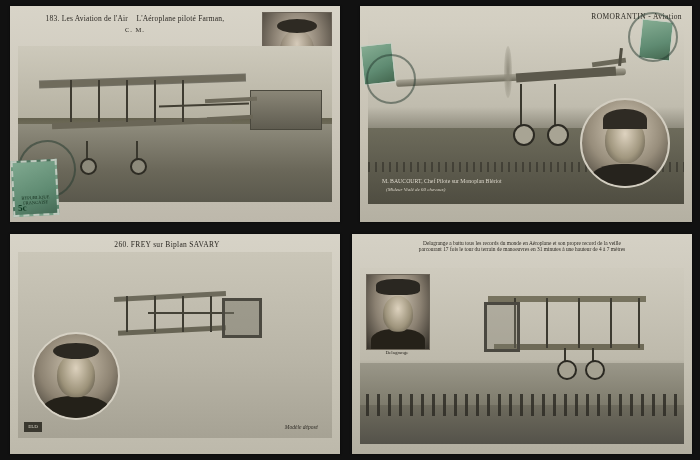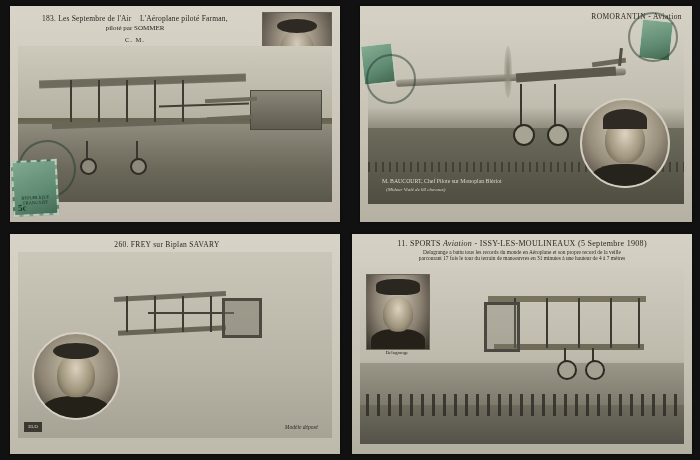--- a/index.html
+++ b/index.html
@@ -355,25 +355,24 @@
 <body>
 
 <div class="sheet">
 
   <div class="card c1">
     <div class="paper">
 
       <div class="hdr">
         <div class="l1">
           <span>183.</span>
-          <span>Les Septembre de l'Air</span>
+          <span>Les Aviation de l'Air</span>
           &nbsp;&nbsp;
           <span>L'Aéroplane piloté Farman,</span>
         </div>
-        <div class="l2">piloté par SOMMER</div>
         <div class="l3">C. M.</div>
       </div>
 
       <div class="portrait">
         <div class="body"></div>
         <div class="face"></div>
         <div class="hat"></div>
       </div>
       <div class="pcap">M. SOMMER</div>
 
@@ -477,27 +476,20 @@
         <div class="cap2">Modèle déposé</div>
         <div class="mark">ELD</div>
       </div>
     </div>
   </div>
 
   <div class="card c4">
     <div class="paper">
 
       <div class="head">
-        <div class="t1">
-          <span>11.</span>
-          <span>SPORTS</span>
-          <i>Aviation</i>
-          - <span>ISSY-LES-MOULINEAUX</span>
-          <span>(5 Septembre 1908)</span>
-        </div>
         <div class="t2">Delagrange a battu tous les records du monde en Aéroplane et son propre record de la veille</div>
         <div class="t3">parcourant 17 fois le tour du terrain de manoeuvres en 31 minutes à une hauteur de 4 à 7 mètres</div>
       </div>
 
       <div class="photo">
         <div class="town"></div>
         <div class="field"></div>
         <div class="people"></div>
 
         <div class="bip">

